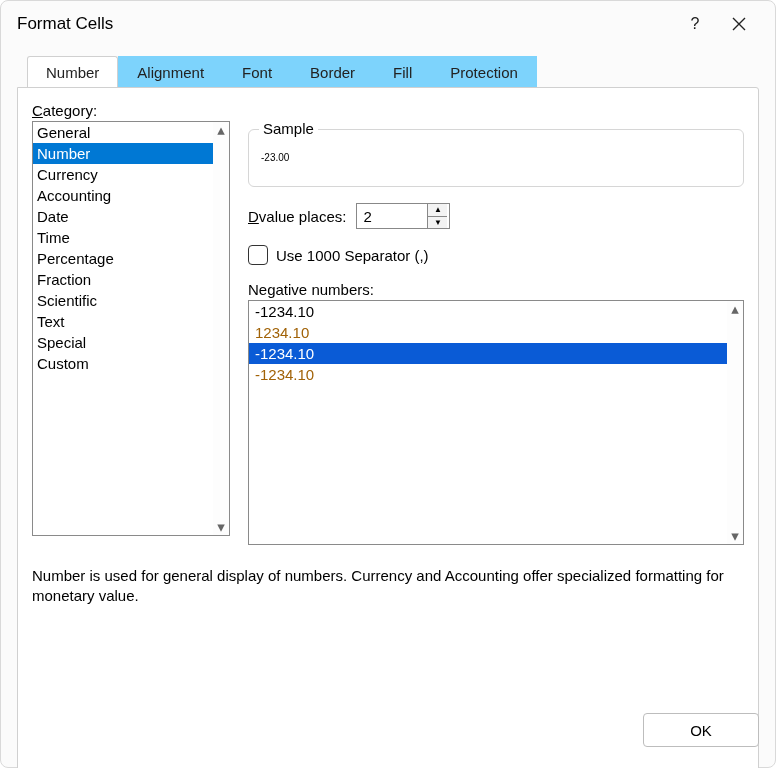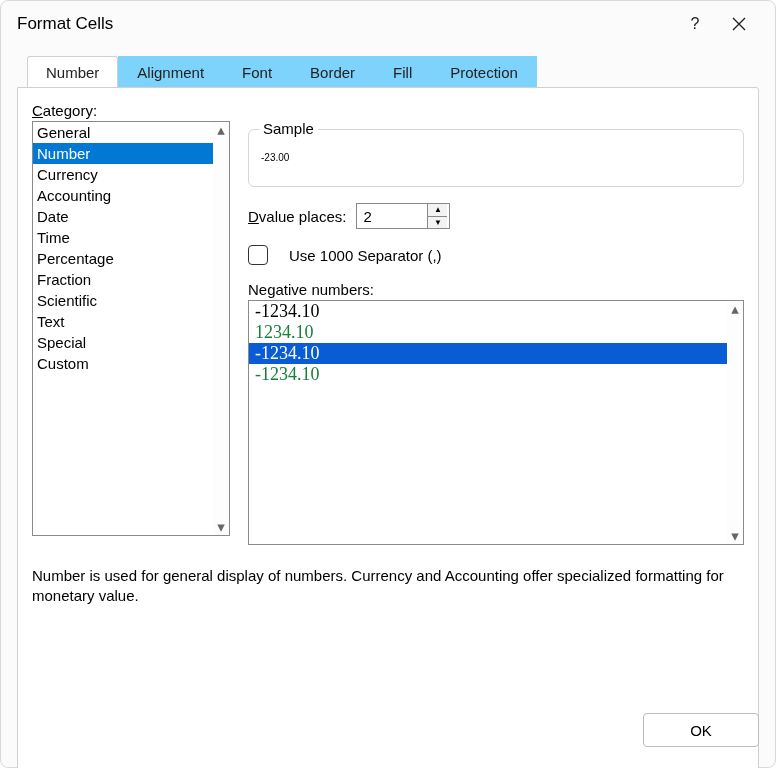--- a/index.html
+++ b/index.html
@@ -170,21 +170,21 @@
   }
   .spinner .sp {
     flex:1;
     display:flex; align-items:center; justify-content:center;
     font-size:8px;
     border-bottom:1px solid #888;
     background:#f3f3f3;
   }
   .spinner .sp:last-child{border-bottom:none;}
   .chkrow {
-    display:flex; align-items:center; gap:21px;
+    display:flex; align-items:center; gap:8px;
     margin-top: 16px;
     font-size:15px;
   }
   .chkbox {
     width: 20px; height: 20px;
     border: 1.5px solid #333;
     border-radius: 4px;
     background:#fff;
   }
   .neglabel { margin-top: 16px; font-size:15px; }
@@ -195,25 +195,24 @@
     background:#fff;
     position:relative;
     overflow:hidden;
   }
   .neglist .items {
     position:absolute; left:0; right:16px; top:0;
   }
   .neglist .nitem {
     padding: 0 6px;
     line-height: 21px;
-    font-size: 18px;
+    font-size: 15px;
     cursor:default;
-    font-family:Liberation Serif, serif;
-  }
-  .neglist .nitem.red { color: #15803d; }
+  }
+  .neglist .nitem.red { color: #a16207; }
   .neglist .nitem.selected {
     background: #0a5bd6;
     color: #fff;
   }
   .desc {
     position:absolute;
     left:14px; right:14px;
     top: 478px;
     font-size:15px;
     line-height:1.35;

